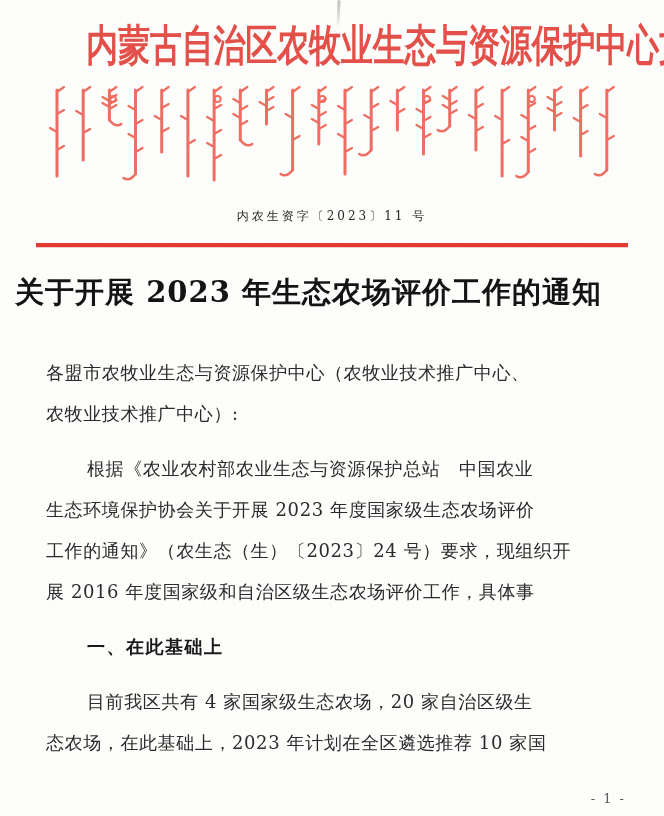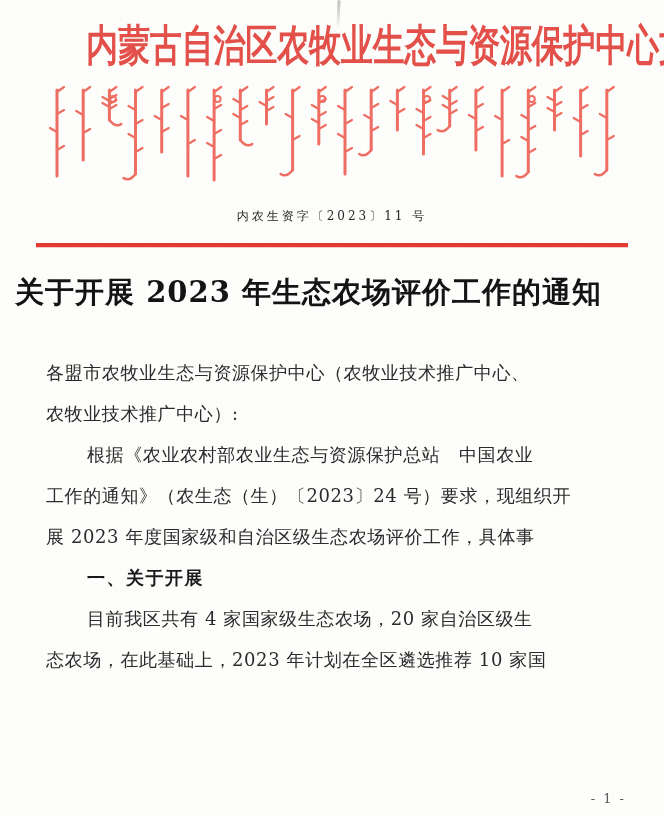--- a/index.html
+++ b/index.html
@@ -55,21 +55,21 @@
 
   .body-text {
     position: absolute; top: 352px; left: 46px; width: 542px;
     font-size: 18px; color: #2b2b2b;
   }
   .line {
     height: 41px; line-height: 41px;
     letter-spacing: 0.6px; white-space: nowrap; overflow: hidden;
     text-align: left;
   }
-  .line.indent { text-indent: 41px; }
+  .line.indent { text-indent: 41px; margin-top: 14px; }
   .line.heading {
     font-family: "DejaVu Sans", "Liberation Sans", sans-serif;
     font-weight: bold; color: #1a1a1a; letter-spacing: 1.5px;
   }
 
   .page-number {
     position: absolute; right: 38px; bottom: 10px;
     font-size: 13px; color: #5a5a5a; letter-spacing: 2px;
     white-space: nowrap;
   }
@@ -223,22 +223,23 @@
   <div class="doc-number">内农生资字〔2023〕11 号</div>
 
   <div class="red-line"></div>
 
   <h2 class="doc-title">关于开展 2023 年生态农场评价工作的通知</h2>
 
   <div class="body-text" id="body-lines">
       <div class="line">各盟市农牧业生态与资源保护中心（农牧业技术推广中心、</div>
       <div class="line">农牧业技术推广中心）:</div>
       <div class="line indent">根据《农业农村部农业生态与资源保护总站　中国农业</div>
+      <div class="line">生态环境保护协会关于开展 2023 年度国家级生态农场评价</div>
       <div class="line">工作的通知》（农生态（生）〔2023〕24 号）要求，现组织开</div>
-      <div class="line">展 2023 年度国家级和自治区级生态农场评价工作，具体事</div>
-      <div class="line indent heading">一、关于开展</div>
+      <div class="line">展 2016 年度国家级和自治区级生态农场评价工作，具体事</div>
+      <div class="line indent heading">一、在此基础上</div>
       <div class="line indent">目前我区共有 4 家国家级生态农场，20 家自治区级生</div>
       <div class="line">态农场，在此基础上，2023 年计划在全区遴选推荐 10 家国</div>
     </div>
 
   <div class="page-number">- 1 -</div>
 
 </div>
 
 </body></html>

